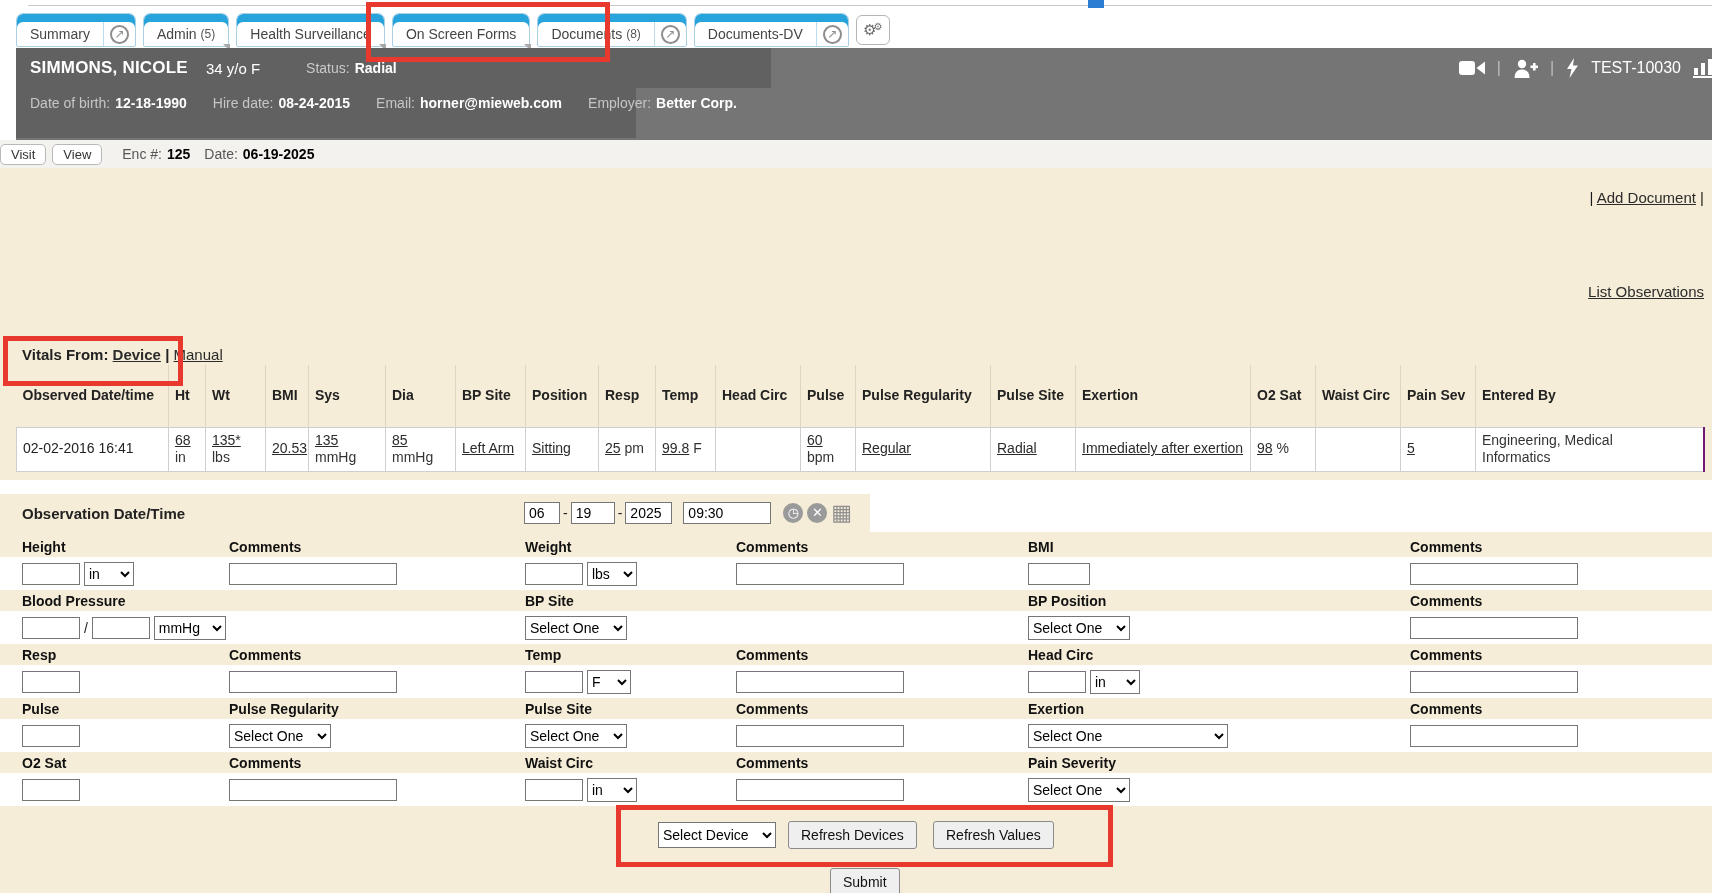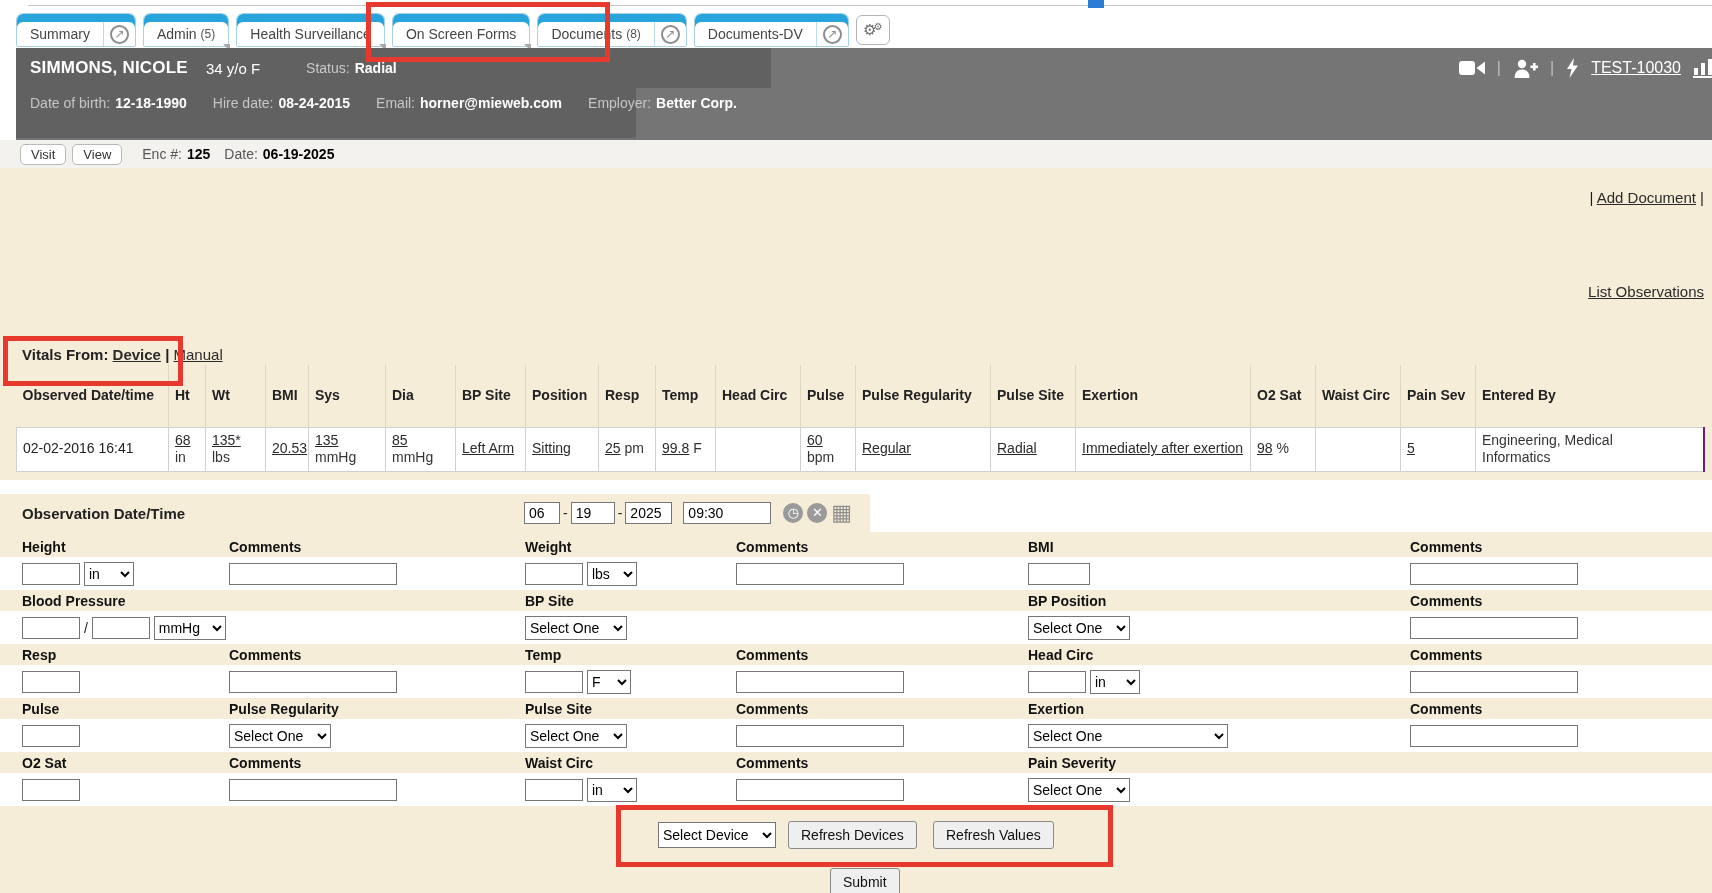--- a/index.html
+++ b/index.html
@@ -32,30 +32,30 @@
   .patient-header { position:absolute; top:48px; left:16px; width:1712px; height:92px; background:#757575; color:#fff; }
   .ph-dark1 { position:absolute; top:0; left:0; width:755px; height:40px; background:#616161; }
   .ph-dark2 { position:absolute; top:40px; left:0; width:620px; height:50px; background:#616161; }
   .ph-row1 { position:absolute; top:0; left:0; right:0; height:40px; display:flex; align-items:center; padding:0 14px; }
   .ph-name { font-size:17px; font-weight:bold; letter-spacing:.2px; }
   .ph-agesex { font-size:15px; margin-left:18px; }
   .ph-statuslab { color:#c9c9c9; margin-left:46px; }
   .ph-statusval { color:#fff; margin-left:5px; font-weight:bold; }
   .ph-right { margin-left:auto; display:flex; align-items:center; gap:12px; }
   .ph-sep { color:#bdbdbd; font-size:16px; }
-  .ph-id { font-size:16px;text-decoration:underline; }
+  .ph-id { font-size:16px; }
   .icon-btn { display:flex; align-items:center; cursor:pointer; }
   .chart-underline { border-bottom:2px solid #fff; padding-bottom:1px; }
   .ph-row2 { position:absolute; top:40px; left:0; right:0; height:30px; display:flex; align-items:center; padding:0 14px; font-size:14px; }
   .ph-lab { color:#c6c6c6; }
   .ph-val { color:#fff; font-weight:bold; margin:0 26px 0 5px; }
   .ph-val.last { margin-right:0; }
 
   
-  .enc-bar { position:absolute; top:140px; left:0; width:1712px; height:28px; background:#f4f2ef; display:flex; align-items:center; padding:0 20px; }
+  .enc-bar { position:absolute; top:140px; left:0; width:1712px; height:28px; background:#f4f2ef; display:flex; align-items:center; padding:0 0; }
   .enc-btn { background:#fff; border:1px solid #b9b9b9; border-radius:5px; padding:2px 10px; font-size:13px; color:#333; margin-right:6px; cursor:pointer; }
   .enc-lab { color:#555; margin-left:14px; }
   .enc-val { color:#000; font-weight:bold; margin-left:5px; }
 
   
   .content { position:absolute; top:168px; left:0; width:1712px; height:725px; background:#f5edd7; }
   a.link { color:#2b2b2b; text-decoration:underline; cursor:pointer; }
   .add-doc { position:absolute; top:21px; right:8px; font-size:15px; color:#1a1a1a; }
   .list-obs { position:absolute; top:115px; right:8px; font-size:15px; }
   .vitals-from { position:absolute; top:178px; left:22px; font-size:15px; font-weight:bold; }

